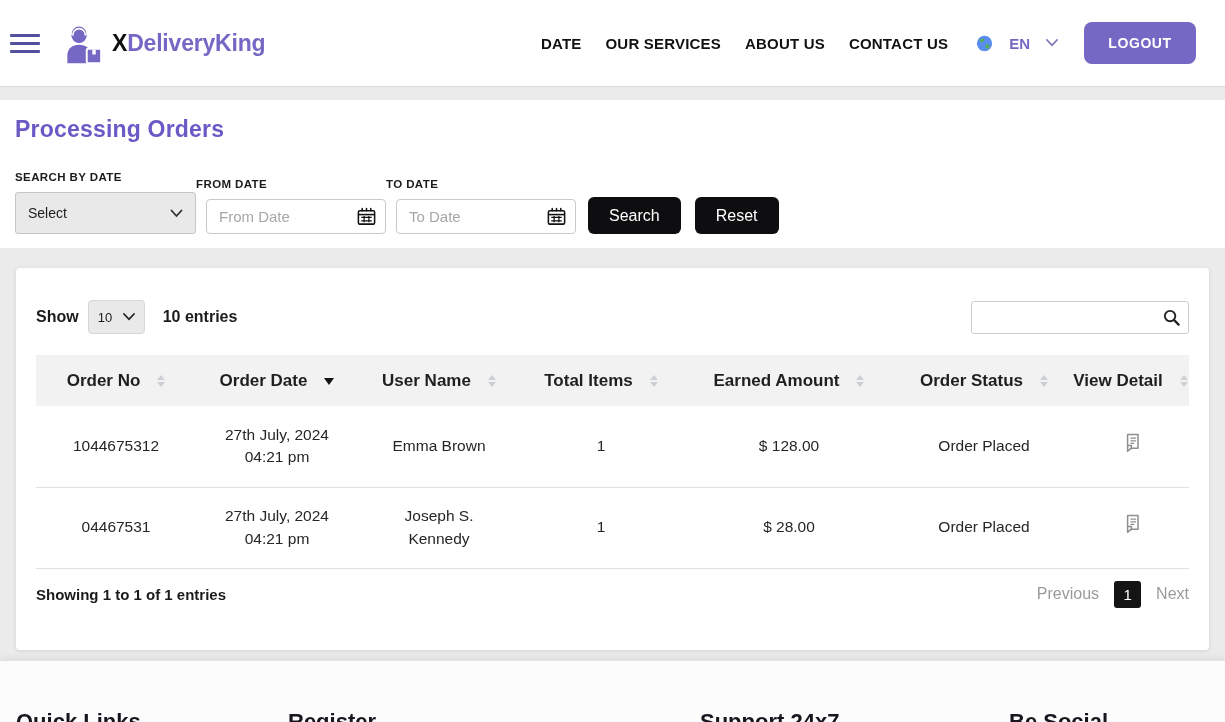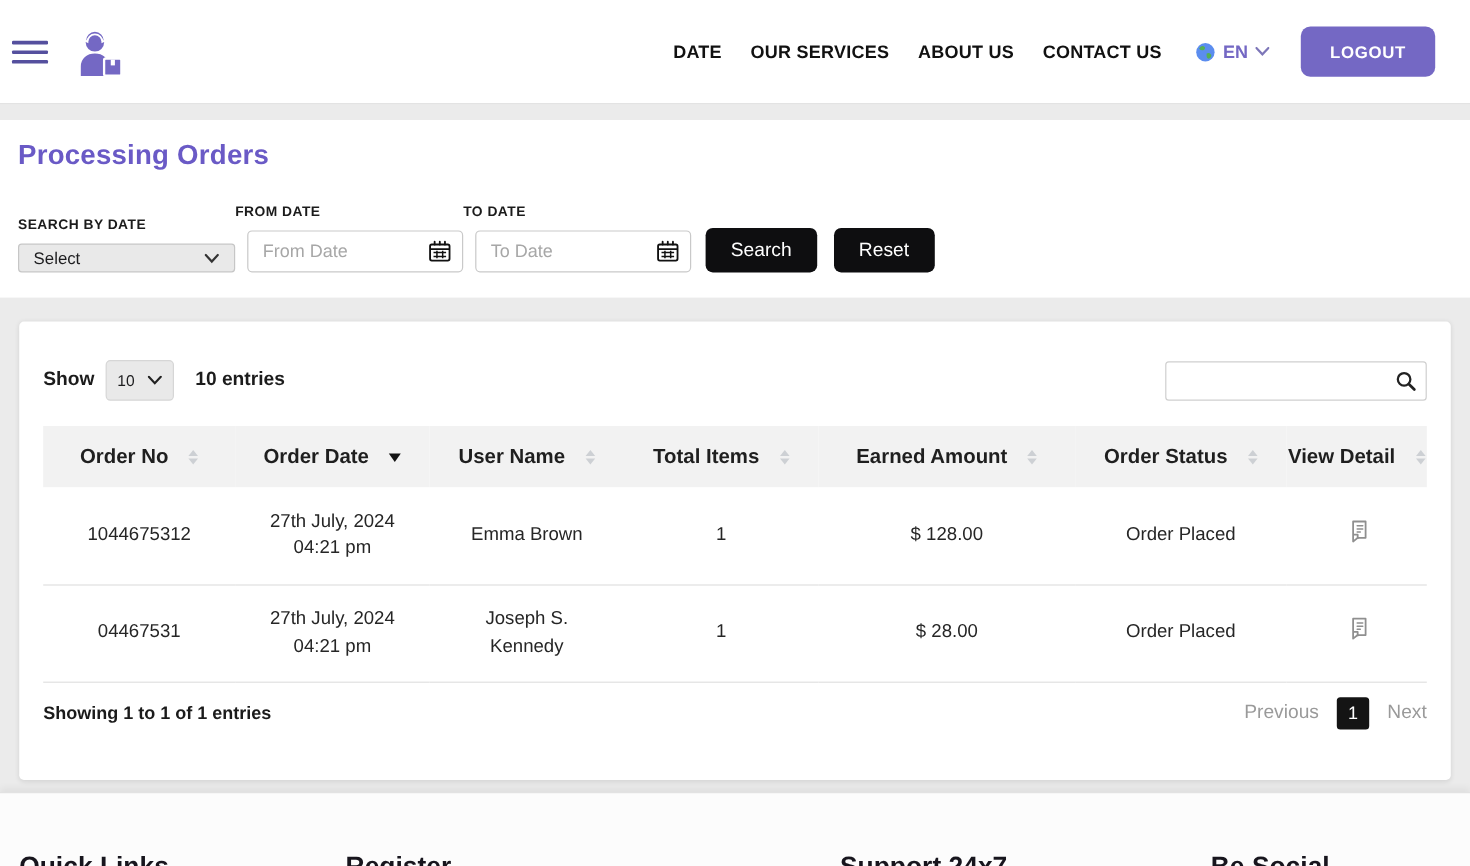--- a/index.html
+++ b/index.html
@@ -17,35 +17,35 @@
     display:flex; align-items:center; padding:0 29px 0 10px; z-index:5;
   }
   .hamburger{ width:30px; display:flex; flex-direction:column; gap:5px; cursor:pointer; background:none; border:none; }
   .hamburger span{ display:block; height:3px; background:#55509e; border-radius:1px; }
   .brand{ display:flex; align-items:center; margin-left:18px; }
   .brand-text{ font-size:23px; font-weight:700; letter-spacing:-.2px; margin-left:8px; }
   .brand-text .x{ color:#111; }
   .brand-text .rest{ color:var(--accent,#7468c4); }
   .nav{ margin-left:auto; display:flex; align-items:center; gap:24px; }
   .nav a{ text-decoration:none; color:#111; font-weight:700; font-size:15px; letter-spacing:.2px; cursor:pointer; }
-  .lang{ display:flex; align-items:center; gap:6px; margin-left:4px; cursor:pointer; }
+  .lang{ display:flex; align-items:center; gap:16px; margin-left:4px; cursor:pointer; }
   .lang .code{ color:var(--accent,#7468c4); font-weight:700; font-size:15px; }
   .logout-btn{
     margin-left:26px; width:112px; height:42px; border:none; border-radius:8px;
     background:var(--accent,#7468c4); color:#fff; font-weight:700; font-size:14px;
     letter-spacing:.6px; cursor:pointer; font-family:inherit;
   }
   
   .filters-band{ position:absolute; top:100px; left:0; right:0; height:161px; background:#fff; padding:16px 15px 0; }
   .page-title{ font-size:23px; font-weight:700; color:var(--title,#6a5ac6); letter-spacing:.2px; }
   .filter-row{ display:flex; align-items:flex-end; margin-top:28px; }
   .filter-group{ display:flex; flex-direction:column; }
   .filter-group label{ font-size:11.5px; font-weight:700; letter-spacing:.4px; color:#1b1b1b; margin-bottom:9px; }
   .select-box{
-    width:181px; height:24px; background:#e9e9e9; border:1px solid #c6c6c6; border-radius:3px;
+    width:181px; height:42px; background:#e9e9e9; border:1px solid #c6c6c6; border-radius:3px;
     display:flex; align-items:center; justify-content:space-between; padding:0 12px; font-size:14px; cursor:pointer;
   }
   .input-wrap{ position:relative; width:180px; margin-left:10px; }
   .input-wrap input{
     width:180px; height:35px; border:1px solid #c9c9c9; border-radius:4px; background:#fff;
     font-size:15px; padding:0 36px 0 12px; color:#333; font-family:inherit; outline:none;
   }
   .input-wrap input::placeholder{ color:#a7a7a7; }
   .cal-icon{ position:absolute; right:9px; top:7px; cursor:pointer; }
   .dark-btn{
@@ -117,20 +117,23 @@
   <div class="brand">
     <svg width="46" height="46" viewBox="0 0 48 48">
       <g fill="#7468c4">
         <circle cx="22" cy="16" r="8"></circle>
         <path d="M13.5 14.5 a8.5 8.5 0 0 1 17 0 l-2 1 a6.5 6.5 0 0 0 -13 0 z" stroke="#fff" stroke-width="1.6"></path>
         <path d="M9 46 v-9 c0-7.5 5.8-12 13-12 s13 4.5 13 12 v9 z" stroke="#fff" stroke-width="1.5"></path>
         <rect x="30" y="30" width="15" height="15" rx="1.5" stroke="#fff" stroke-width="2"></rect>
       </g>
       <rect x="35.8" y="31" width="3.6" height="5" fill="#fff"></rect>
     </svg>
+    <div class="brand-text">
+      <span class="x">X</span><span class="rest">DeliveryKing</span>
+    </div>
   </div>
   <nav class="nav">
     <a>DATE</a>
     <a>OUR SERVICES</a>
     <a>ABOUT US</a>
     <a>CONTACT US</a>
     <div class="lang">
       <svg width="17" height="17" viewBox="0 0 16 16">
         <circle cx="8" cy="8" r="7.2" fill="#5b8def"></circle>
         <path d="M3 5 q2 -2.5 4 -1.5 q1.5 1 0 2.5 q-2 1.5 -4 -1 z M9 9 q2.5 -1 3.5 1 q.5 2 -1.5 3 q-2.5 .5 -2 -4 z" fill="#54b054"></path>

